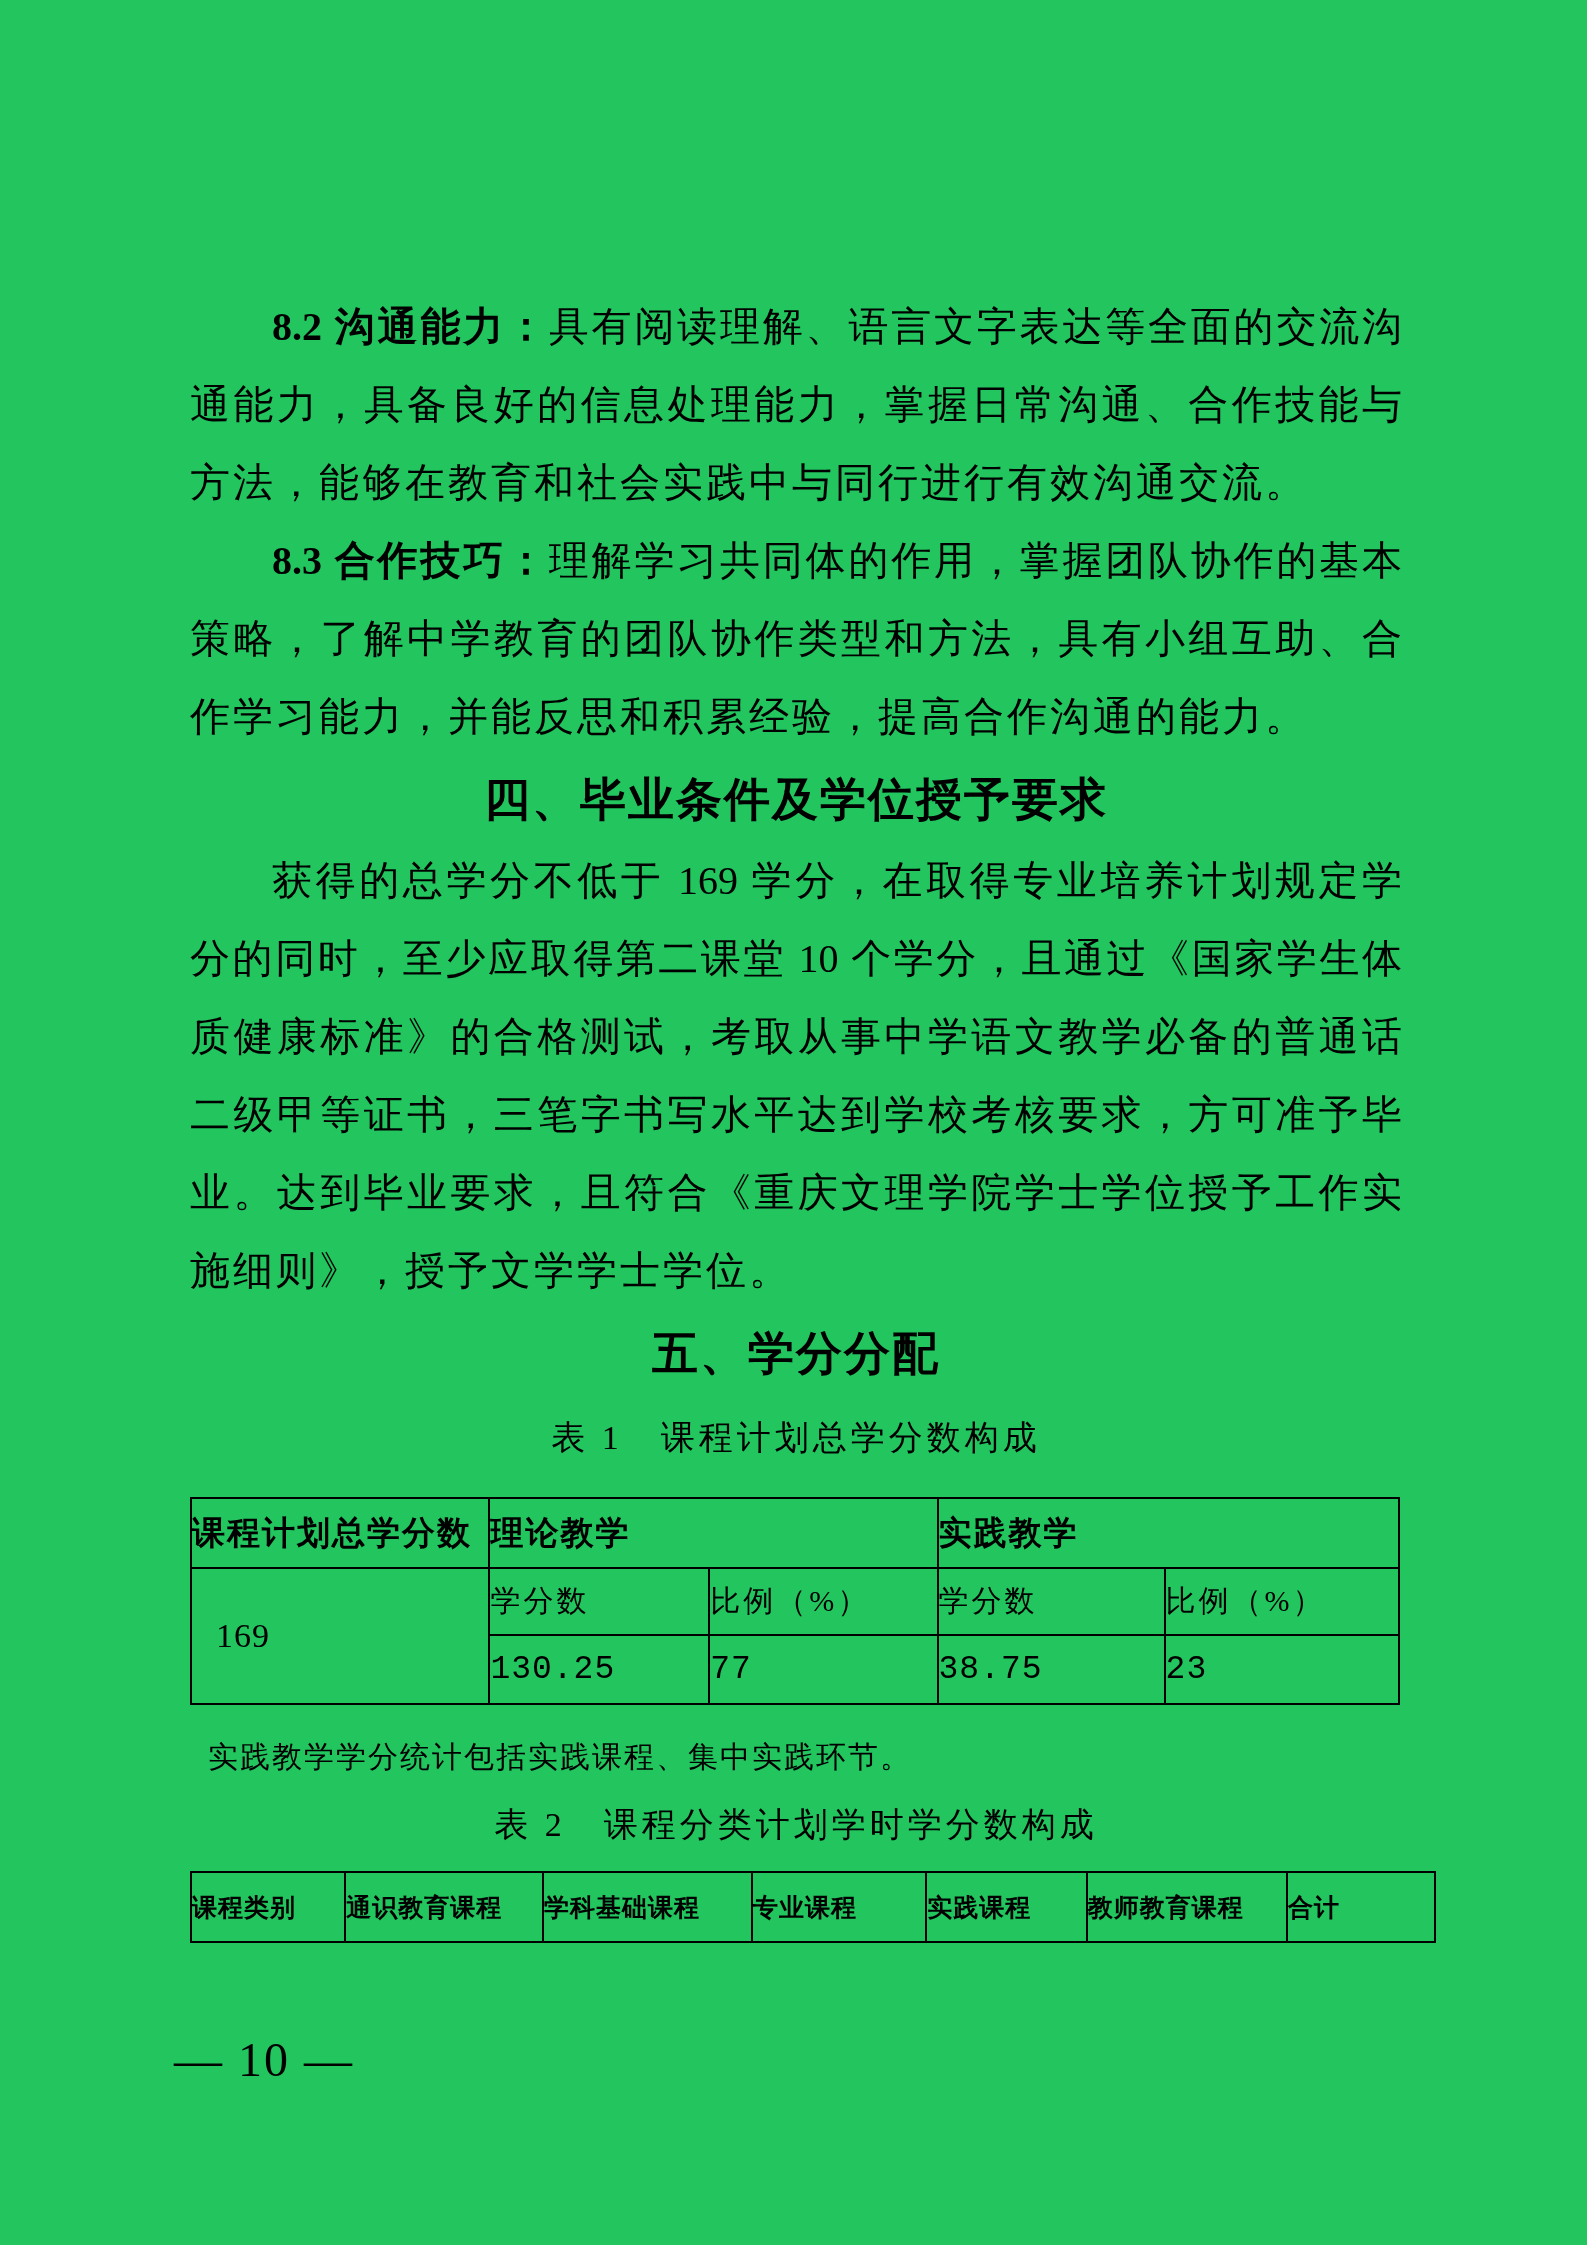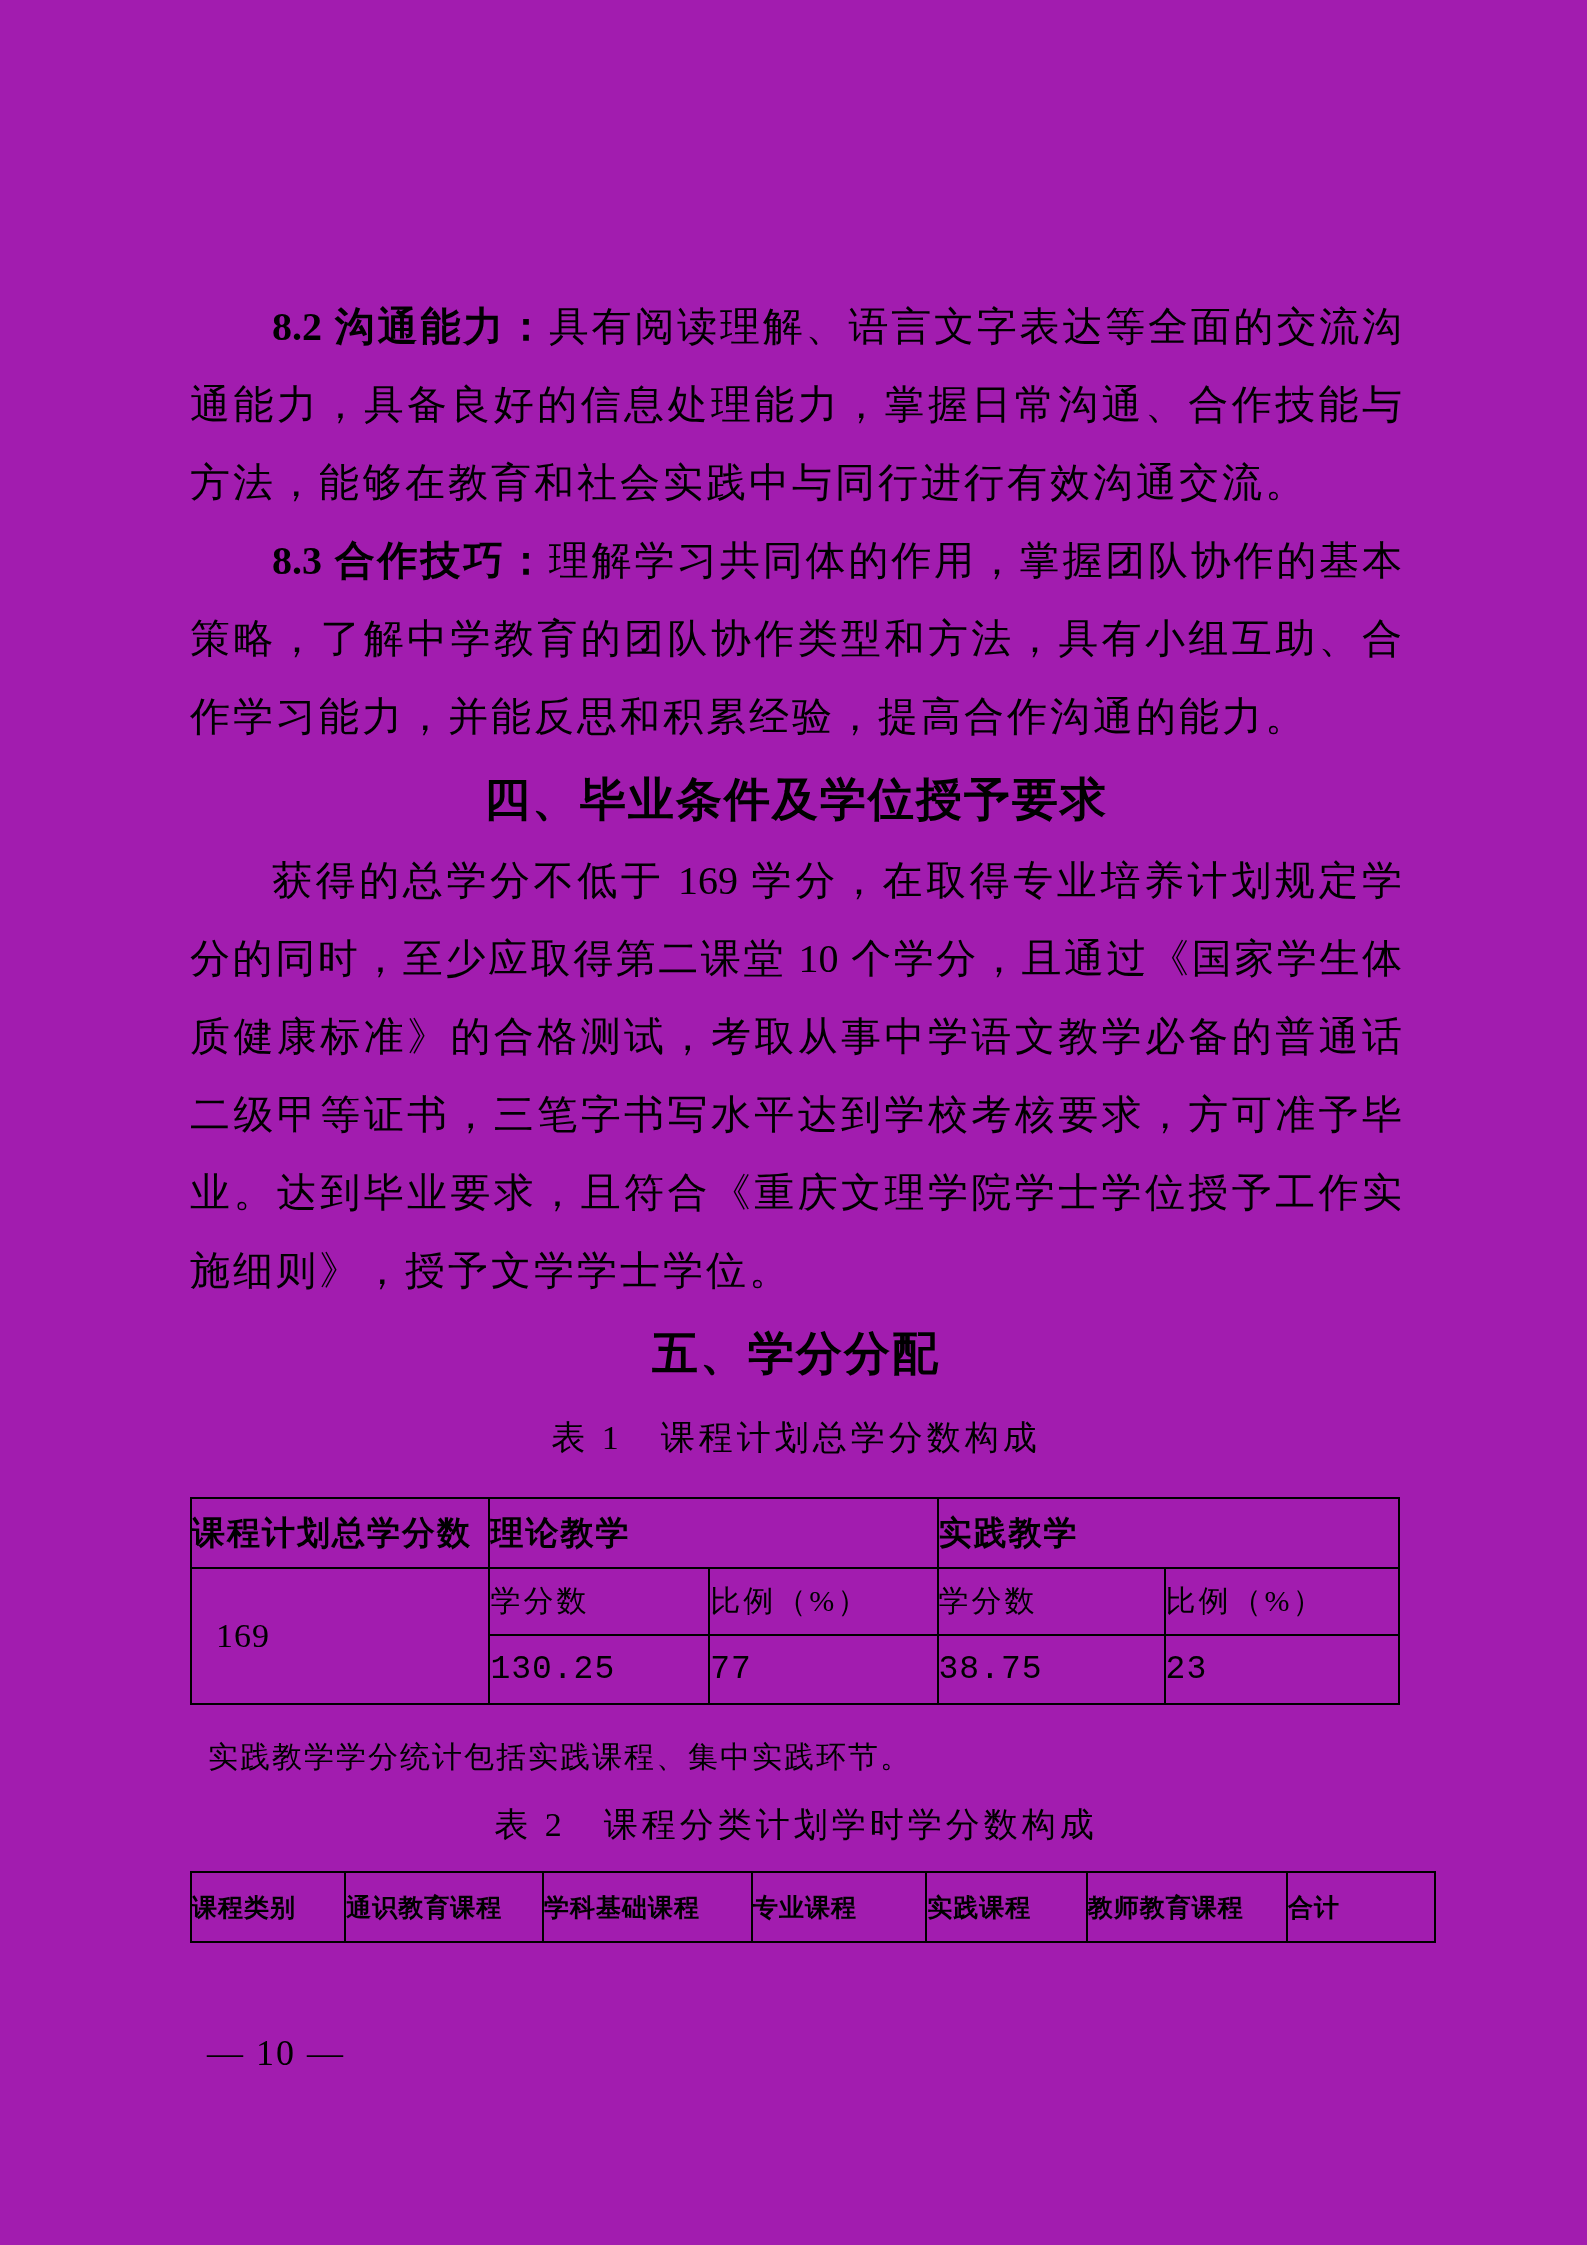--- a/index.html
+++ b/index.html
@@ -1,19 +1,19 @@
 <!DOCTYPE html>
 <html lang="zh"><head>
 <meta charset="utf-8">
 <style>
   html,body{margin:0;padding:0;background:#ffffff;}
   .page{
     position:relative;
     width:1587px;height:2245px;
-    background:#a21caf;
+    background:#22c55e;
     color:#000;
     font-family:"Liberation Serif","DejaVu Serif",serif;
     overflow:hidden;
   }
   .content{
     position:absolute;
     left:190px;top:288px;
     width:1212px;
   }
   
@@ -81,22 +81,22 @@
     letter-spacing:1px;
   }
   .doc-table td.sub{
     font-size:30px;
     letter-spacing:3px;
   }
   .doc-table td.num{font-size:33px;letter-spacing:1px;}
   .doc-table td.num.big{font-size:34px;padding-left:24px;}
   .page-footer{
     position:absolute;
-    left:207px;top:2032px;
-    font-size:36px;
+    left:174px;top:2032px;
+    font-size:48px;
     letter-spacing:2px;
   }
 </style>
 </head>
 <body>
 
 <div class="page">
   <main class="content" id="flow">
       <div class="para">
         <div class="line full indent"><span class="seg bold">8.2 沟通能力：</span><span class="seg">具有阅读理解、语言文字表达等全面的交流沟</span></div>

